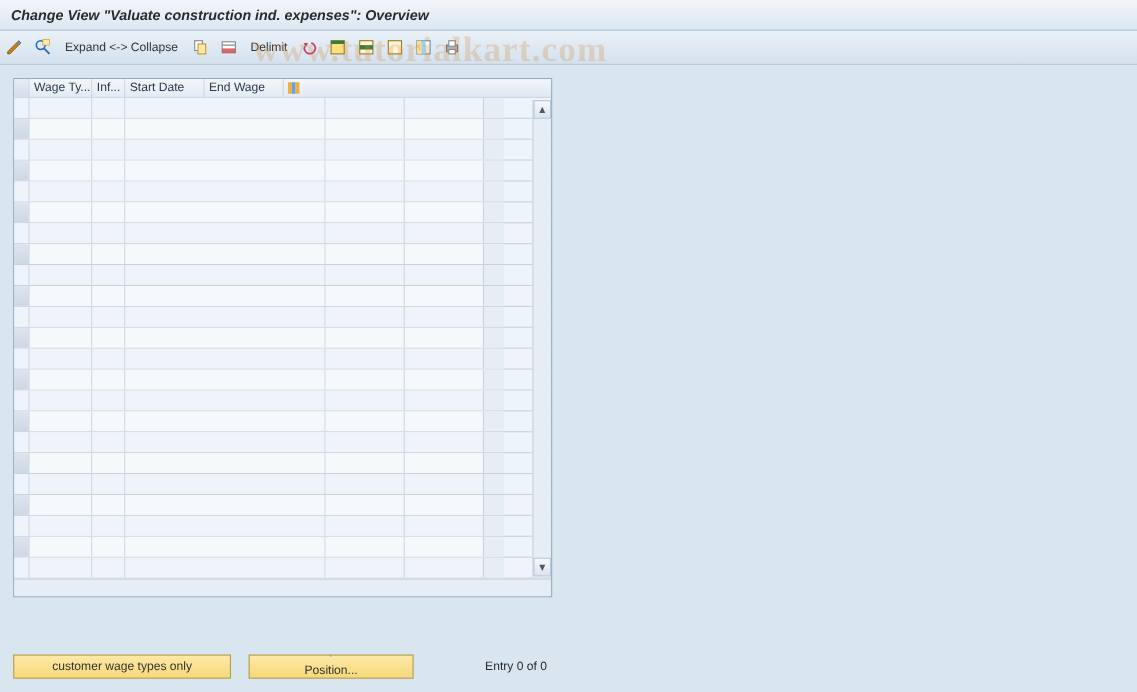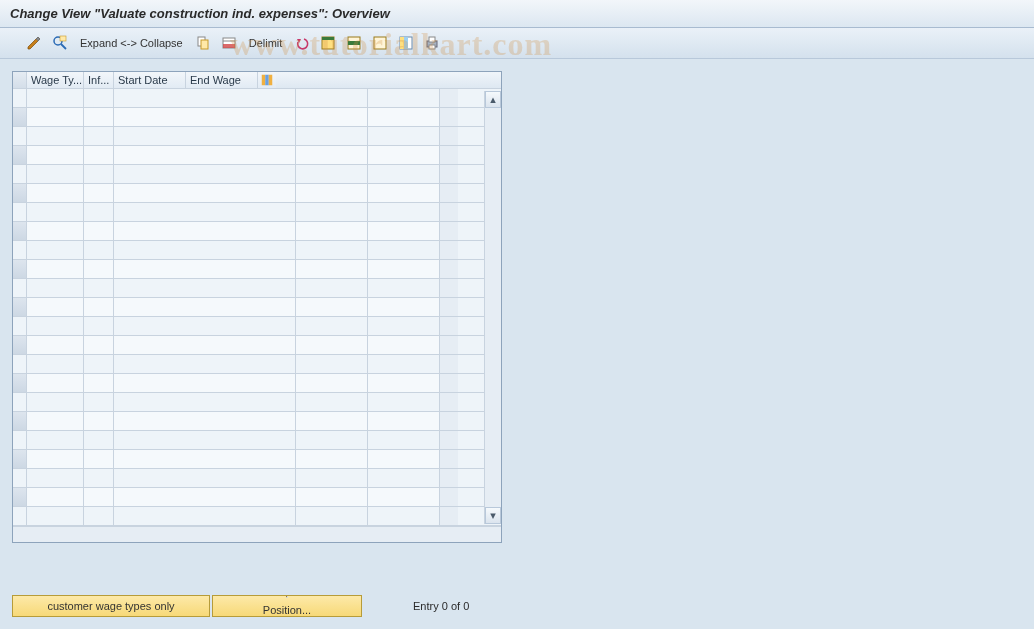--- a/index.html
+++ b/index.html
@@ -17,21 +17,21 @@
       border-bottom: 1px solid #a8bbd0;
       padding: 6px 10px;
       font-style: italic;
       font-weight: bold;
       font-size: 13px;
       color: #2a2a2a;
     }
     .toolbar {
       background: linear-gradient(#eaf1f8, #d4e1ed);
       border-bottom: 1px solid #b8c8da;
-      padding: 5px 24px;
+      padding: 5px 3px;
       display: flex;
       gap: 6px;
       align-items: center;
     }
     .tb-btn {
       display: inline-flex;
       align-items: center;
       justify-content: center;
       height: 20px;
       min-width: 20px;
@@ -108,21 +108,21 @@
       cursor:pointer;
       color:#4a5a6a;
     }
     .hscroll-area { height:17px; background:#e6edf4; border-top:1px solid #c8d3df;}
 
     .footer {
       position:absolute;
       left:0; right:0; bottom:0;
       padding: 8px 12px 12px;
       display:flex;
-      gap:2px;
+      gap:16px;
       align-items:center;
       background:#d9e5ef;
     }
     .footer-btn {
       height: 22px;
       border: 1px solid #b79c39;
       background: linear-gradient(#fde9a8,#f7d978);
       font-size:11px;
       color:#333;
       cursor:pointer;

